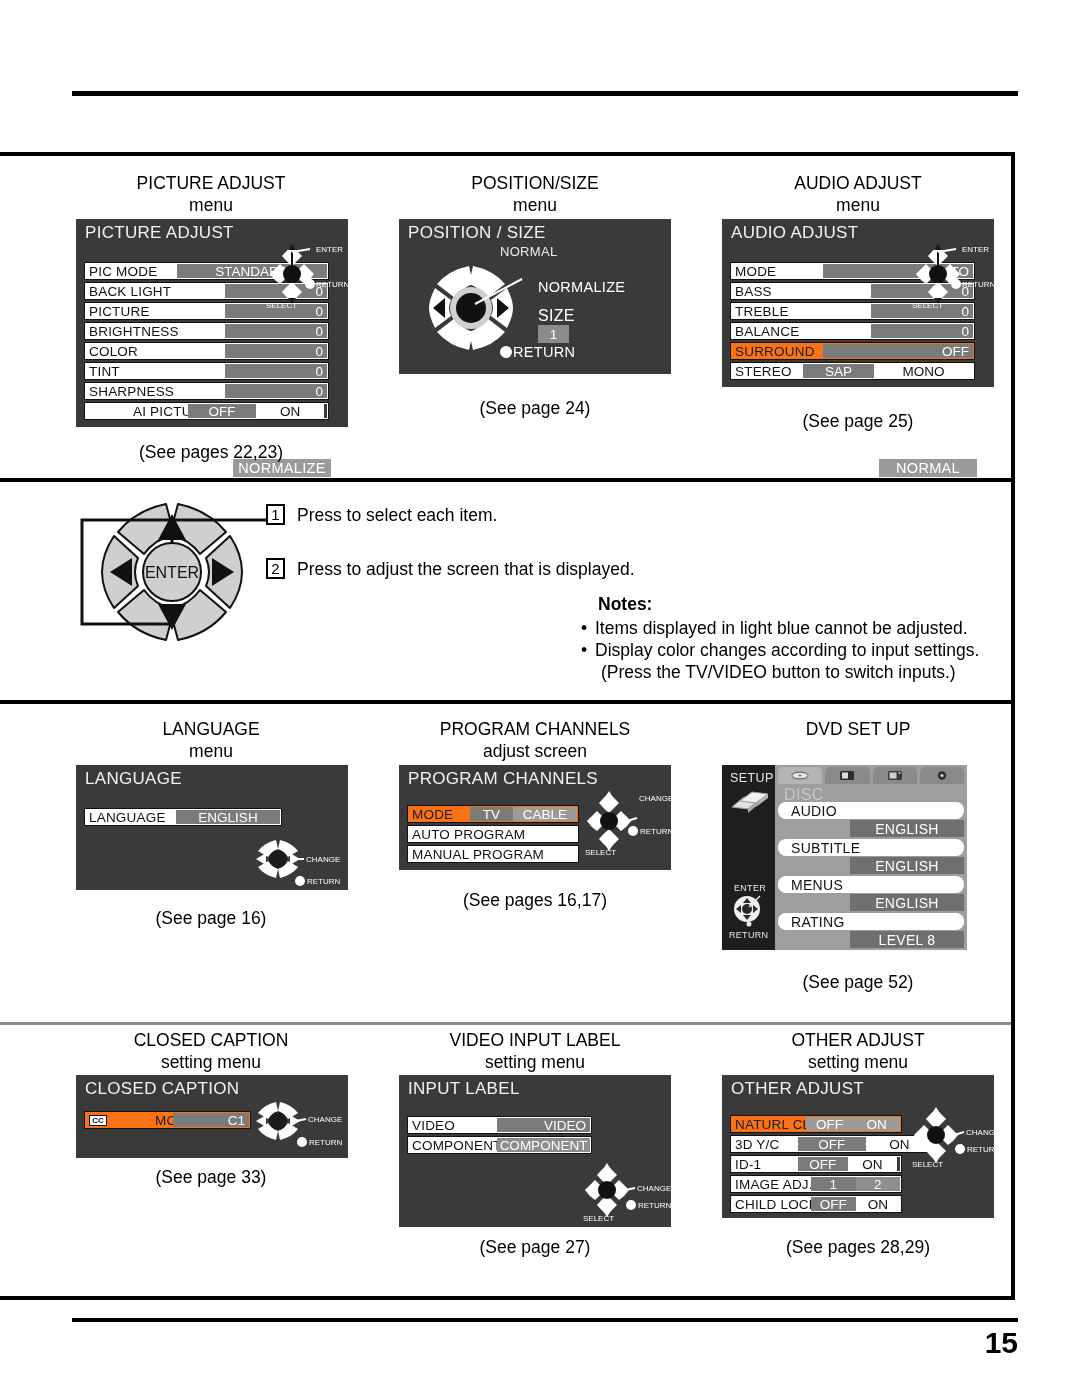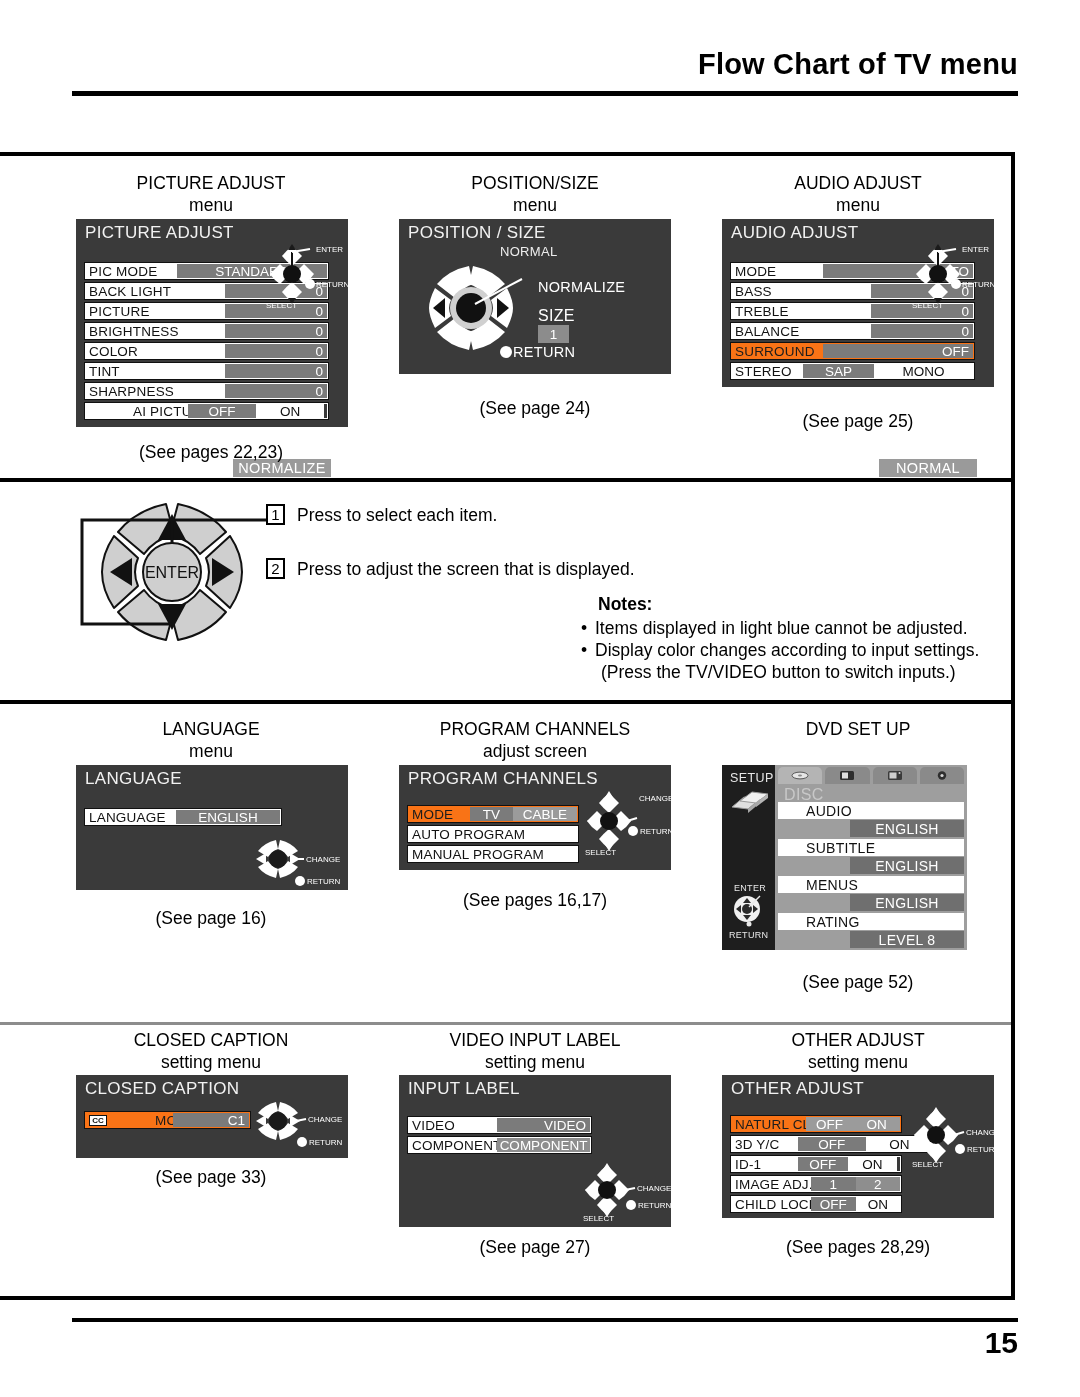--- a/index.html
+++ b/index.html
@@ -64,38 +64,37 @@
   .notes-h{position:absolute;font-size:17.5px;font-weight:bold;}
   .note-li{position:absolute;font-size:17.5px;white-space:nowrap;}
   .note-bullet{position:absolute;font-size:17.5px;}
   
   .dvd-left{position:absolute;background:#1e1e1e;}
   .dvd-tabbar{position:absolute;display:flex;gap:3px;}
   .dvd-tab{background:#8a8a8a;border-top-left-radius:5px;border-top-right-radius:5px;
            display:flex;align-items:center;justify-content:center;}
   .dvd-tab.active{background:#b4b4b4;}
   .dvd-row-w{position:absolute;background:#fff;color:#111;font-size:14px;display:flex;
-             align-items:center;padding-left:28px;box-sizing:border-box;letter-spacing:.3px;}
+             align-items:center;padding-left:13px;box-sizing:border-box;letter-spacing:.3px;border-radius:8px;}
   .dvd-row-v{position:absolute;background:#6f6f6f;color:#fff;font-size:14px;display:flex;
              align-items:center;justify-content:center;box-sizing:border-box;letter-spacing:.3px;}
   .dvd-disc{position:absolute;color:#c8c8c8;font-size:16px;letter-spacing:.4px;}
   .dvd-setup-lbl{position:absolute;color:#e8e8e8;font-size:12.5px;letter-spacing:.4px;}
   .dvd-small{position:absolute;color:#e8e8e8;font-size:9px;letter-spacing:.3px;}
   
   .footer-rule{position:absolute;left:72px;right:62px;top:1318px;height:4px;background:#000;}
   .page-num{position:absolute;right:62px;top:1326px;font-size:30px;font-weight:bold;}
   .cc-badge{position:absolute;border:1px solid #111;background:#fff;color:#111;
             font-size:8px;font-weight:bold;display:flex;align-items:center;justify-content:center;
             letter-spacing:0px;box-sizing:border-box;}
 </style>
 </head>
 <body>
 
 <div class="page-header">
-  <div class="page-title">Flow Chart of TV menu</div>
   <div class="header-rule"></div>
 </div>
 
 <div class="chart-frame">
   <div class="row-div" style="top:322px;"></div>
   <div class="row-div" style="top:544px;"></div>
   <div class="row-div thin" style="top:866px;"></div>
 </div>
 
 <div class="cap" style="left:86px;top:172px;width:250px;">

